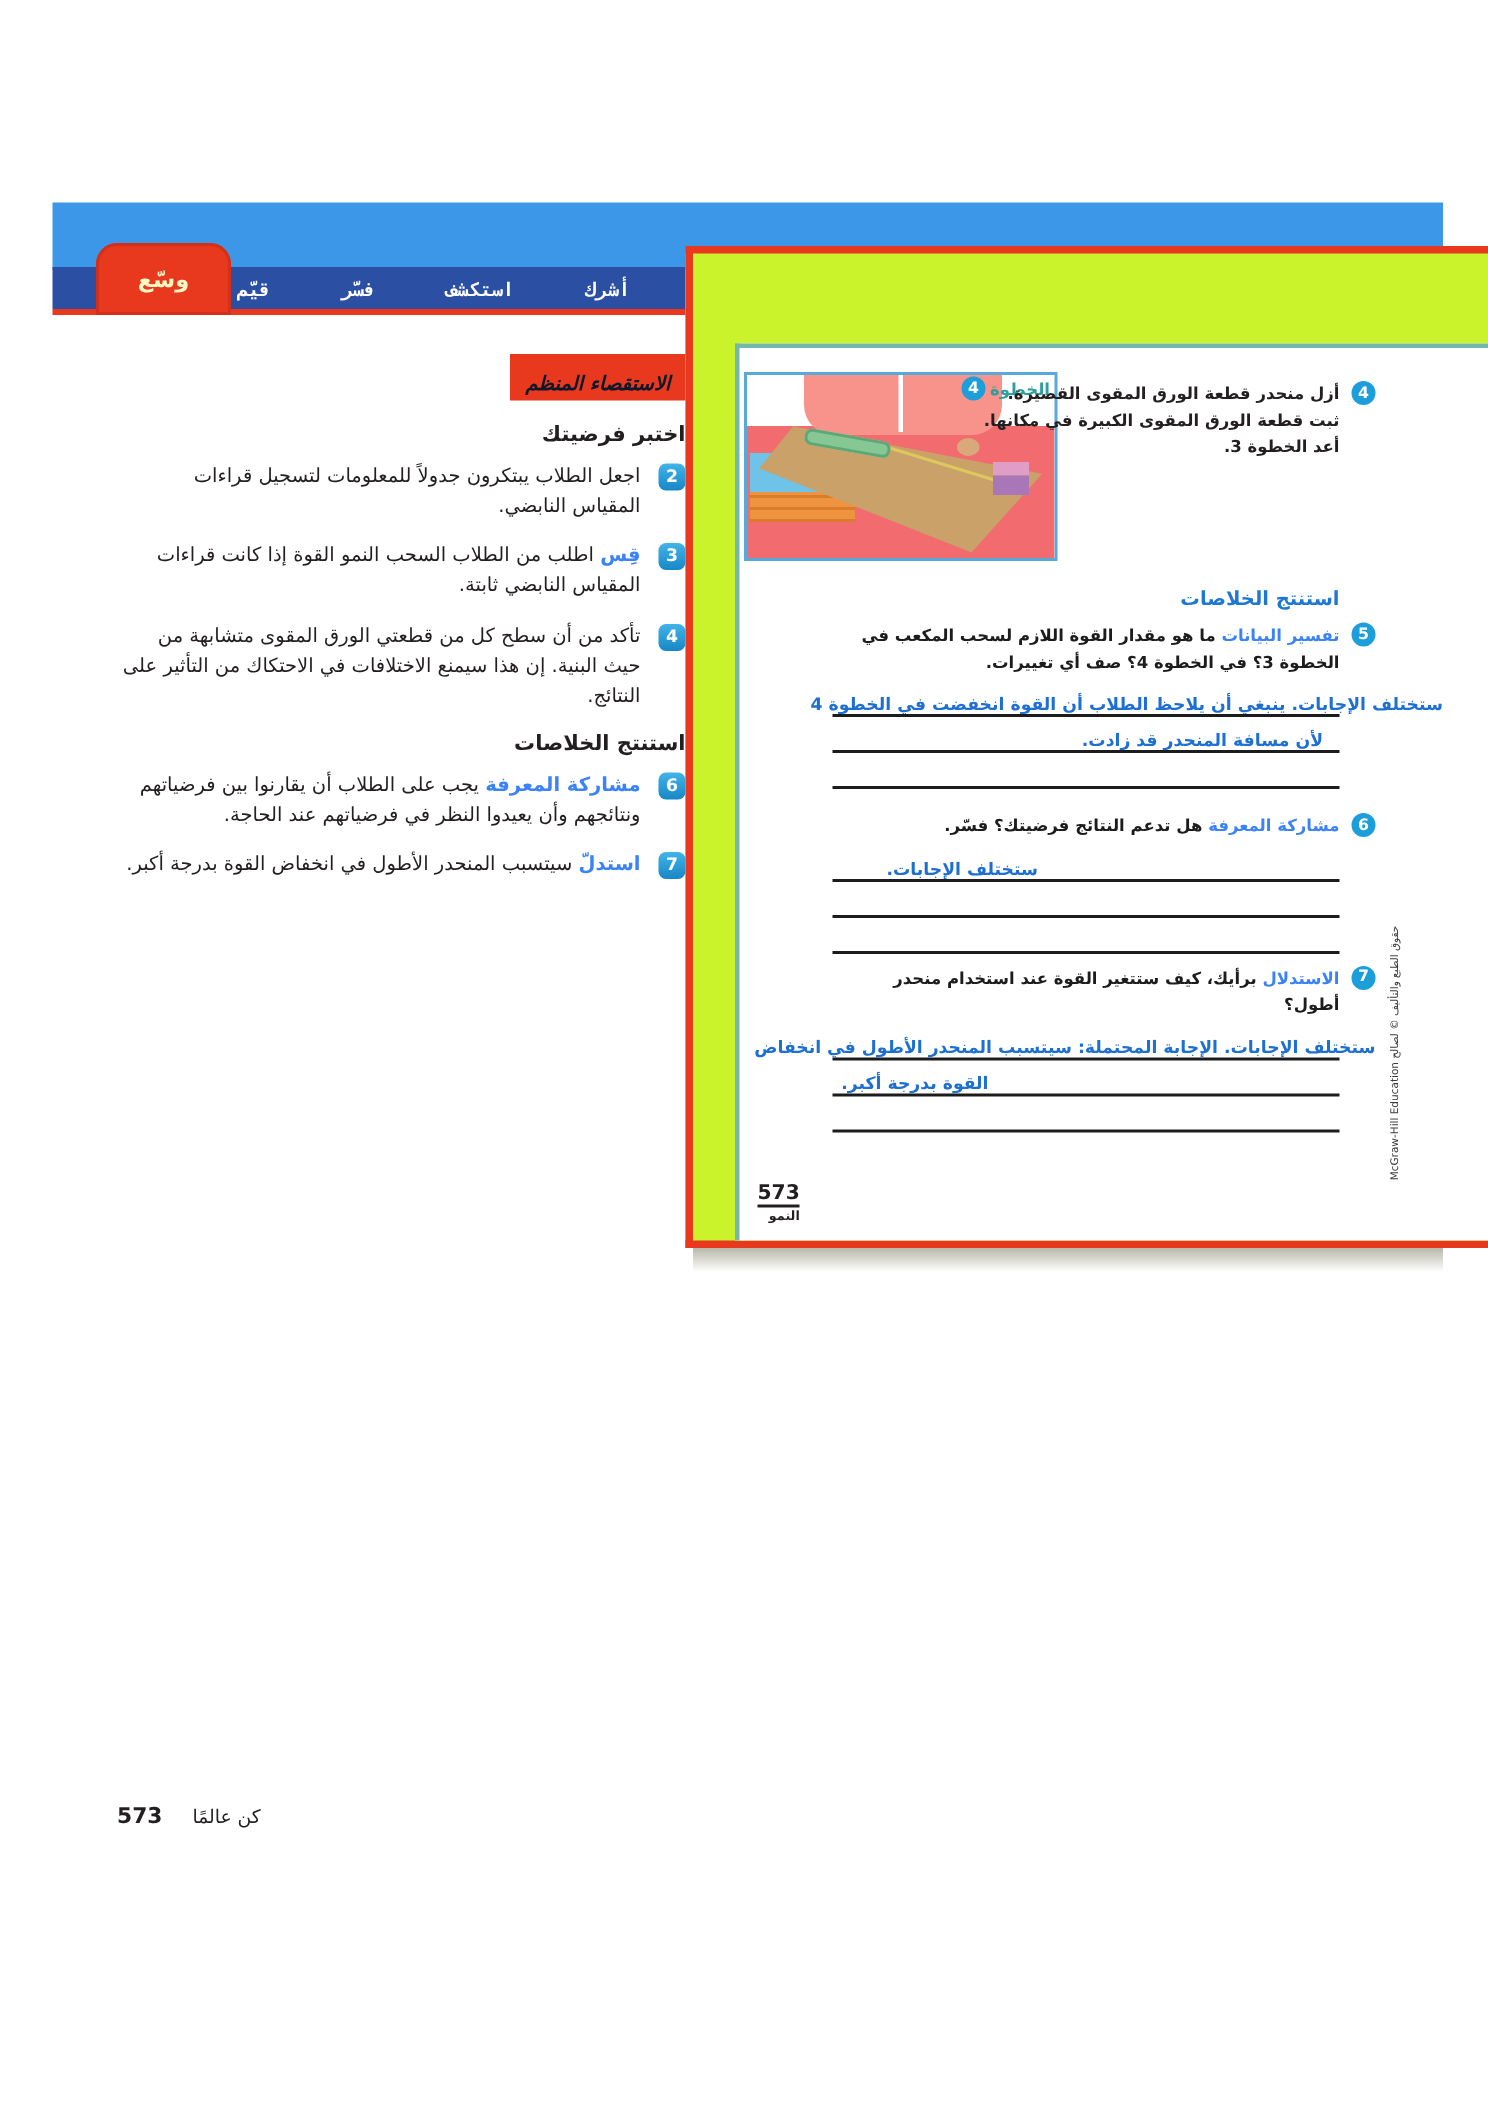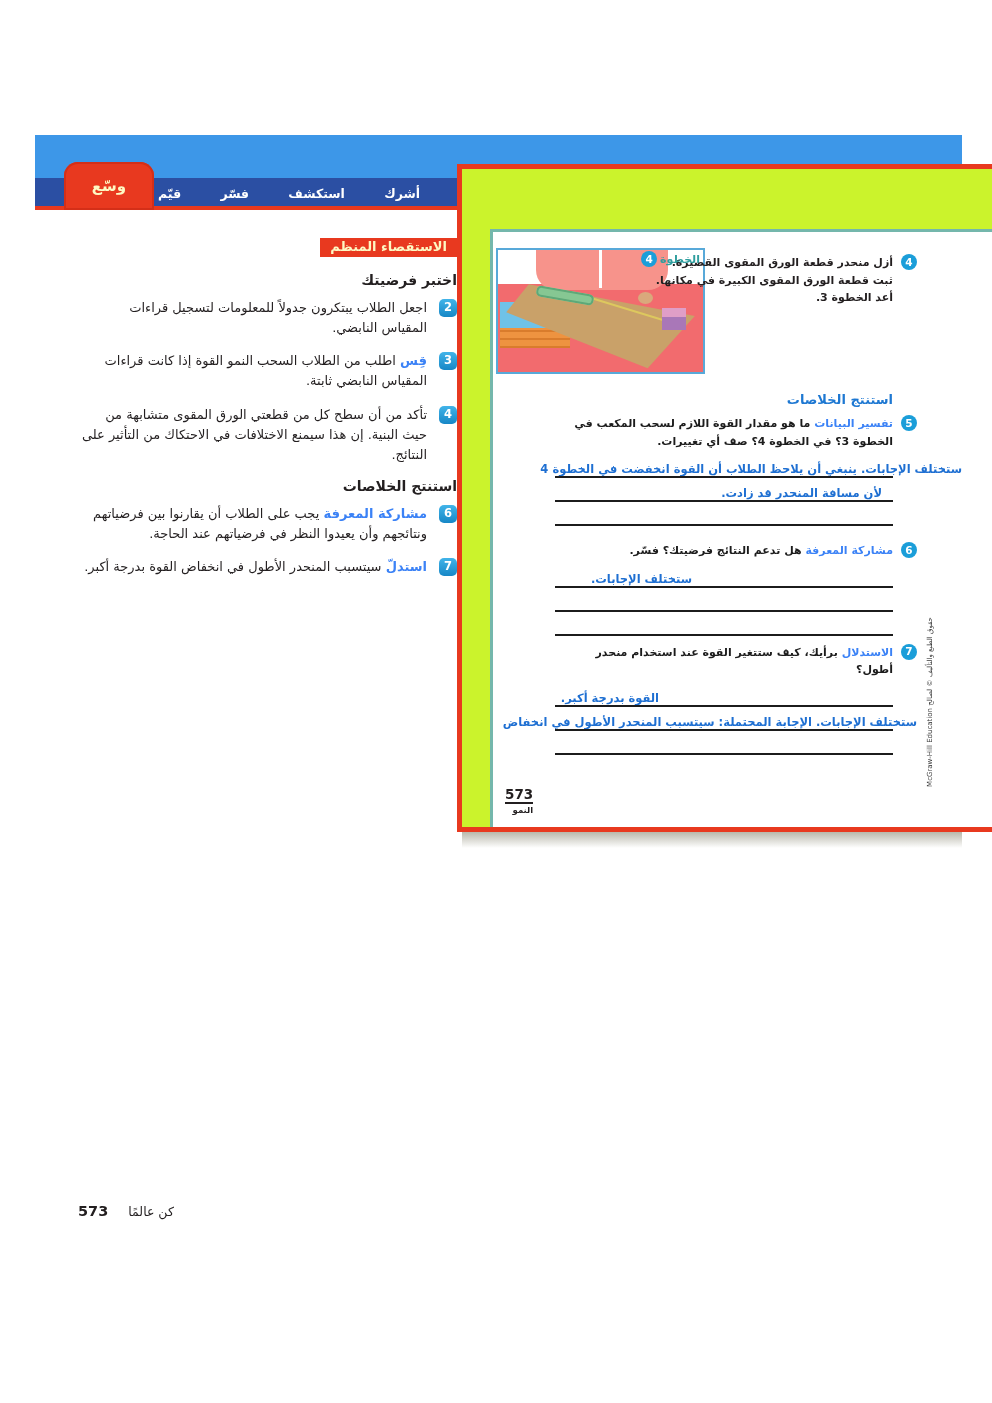--- a/index.html
+++ b/index.html
@@ -5,29 +5,29 @@
   html,body{margin:0;padding:0;background:#ffffff;}
   .page{position:relative;width:992px;height:1403px;background:#fff;overflow:hidden;
         font-family:"DejaVu Sans","Liberation Sans",sans-serif;color:#231f20;}
 
   
   .cyanbar{position:absolute;left:35px;top:135px;width:927px;height:45px;background:#3d97e8;}
   .navstrip{position:absolute;left:35px;top:178px;width:422px;height:28px;background:#2b4fa3;}
   .redrule{position:absolute;left:35px;top:206px;width:422px;height:4px;background:#e8391f;}
   .tabs{position:absolute;left:158px;top:180px;width:262px;height:26px;display:flex;
         flex-direction:row;justify-content:space-between;align-items:center;direction:rtl;}
-  .tab{color:#fff;font-size:12.5px;font-weight:bold;white-space:nowrap;}
+  .tab{color:#fff;font-size:12.5px;font-weight:bold;white-space:nowrap;font-family:Liberation Mono, monospace;}
   .activetab{position:absolute;left:64px;top:162px;width:90px;height:48px;background:#e8391f;
         border-radius:14px 14px 0 0;display:flex;align-items:center;justify-content:center;
         color:#fef9c3;font-weight:bold;font-size:15px;box-shadow:inset 0 0 0 2px #d42f18;}
 
   
   .leftcol{position:absolute;left:80px;top:236px;width:377px;direction:rtl;text-align:right;}
-  .kicker{display:inline-block;background:#e8391f;color:#fef9c3;font-weight:bold;font-size:13px;
-        padding:1px 10px 3px;margin-bottom:5px;}
+  .kicker{display:inline-block;background:#e8391f;color:#0f172a;font-weight:bold;font-size:13px;
+        padding:13px 10px 3px;margin-bottom:5px;font-style:italic;}
   .title{font-weight:bold;font-size:19.5px;line-height:1.3;color:#1d1d1d;margin-bottom:8px;}
   .sechead{font-weight:bold;font-size:14px;margin:10px 0 10px;}
   .step{position:relative;padding-right:30px;margin-bottom:13px;font-size:13px;line-height:1.55;}
   .sq{position:absolute;right:0;top:1px;width:18px;height:18px;border-radius:5px;
         background:linear-gradient(#41b4e9,#1787c6);color:#fff;font-weight:bold;font-size:11.5px;
         display:flex;align-items:center;justify-content:center;}
   .lead{color:#3b82f6;font-weight:bold;}
 
   
   .redbox{position:absolute;left:457px;top:164px;width:535px;height:668px;background:#cbf32c;
@@ -213,25 +213,25 @@
         </div>
 
         <div class="gap8"></div>
 
         <div class="q">
           <span class="circ">7</span>
           <span class="lead">الاستدلال</span>
           <span>برأيك، كيف ستتغير القوة عند استخدام منحدر أطول؟</span>
         </div>
         <div class="ans-row">
+          <span class="txt r-d">ستختلف الإجابات. الإجابة المحتملة: سيتسبب المنحدر الأطول في انخفاض</span>
+          <span class="rule"></span>
+        </div>
+        <div class="ans-row">
           <span class="txt r-e">القوة بدرجة أكبر.</span>
-          <span class="rule"></span>
-        </div>
-        <div class="ans-row">
-          <span class="txt r-d">ستختلف الإجابات. الإجابة المحتملة: سيتسبب المنحدر الأطول في انخفاض</span>
           <span class="rule"></span>
         </div>
         <div class="ans-row">
           <span class="txt r-e"></span>
           <span class="rule"></span>
         </div>
       </div>
 
       <div class="pageref">
         <div class="num">573</div>

